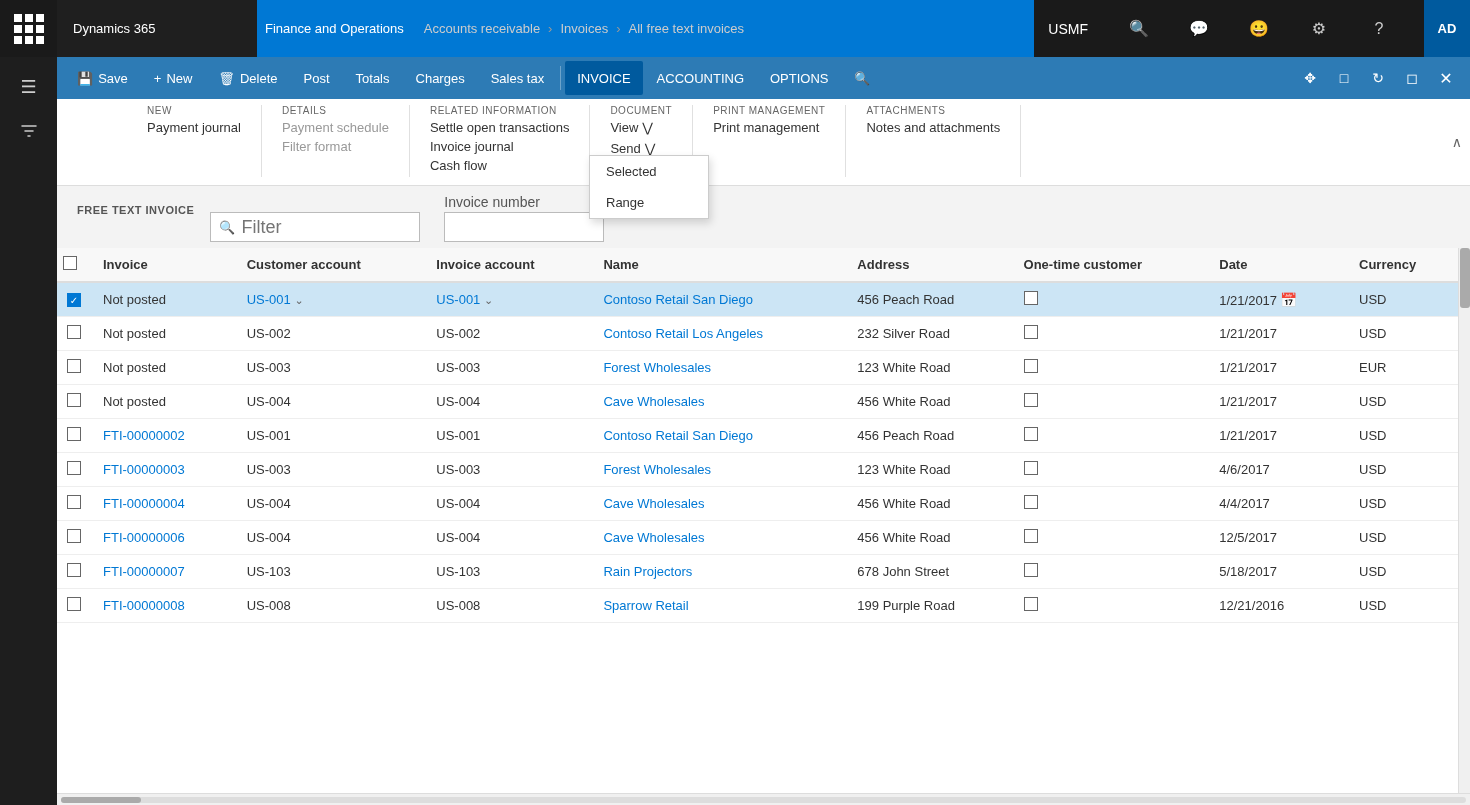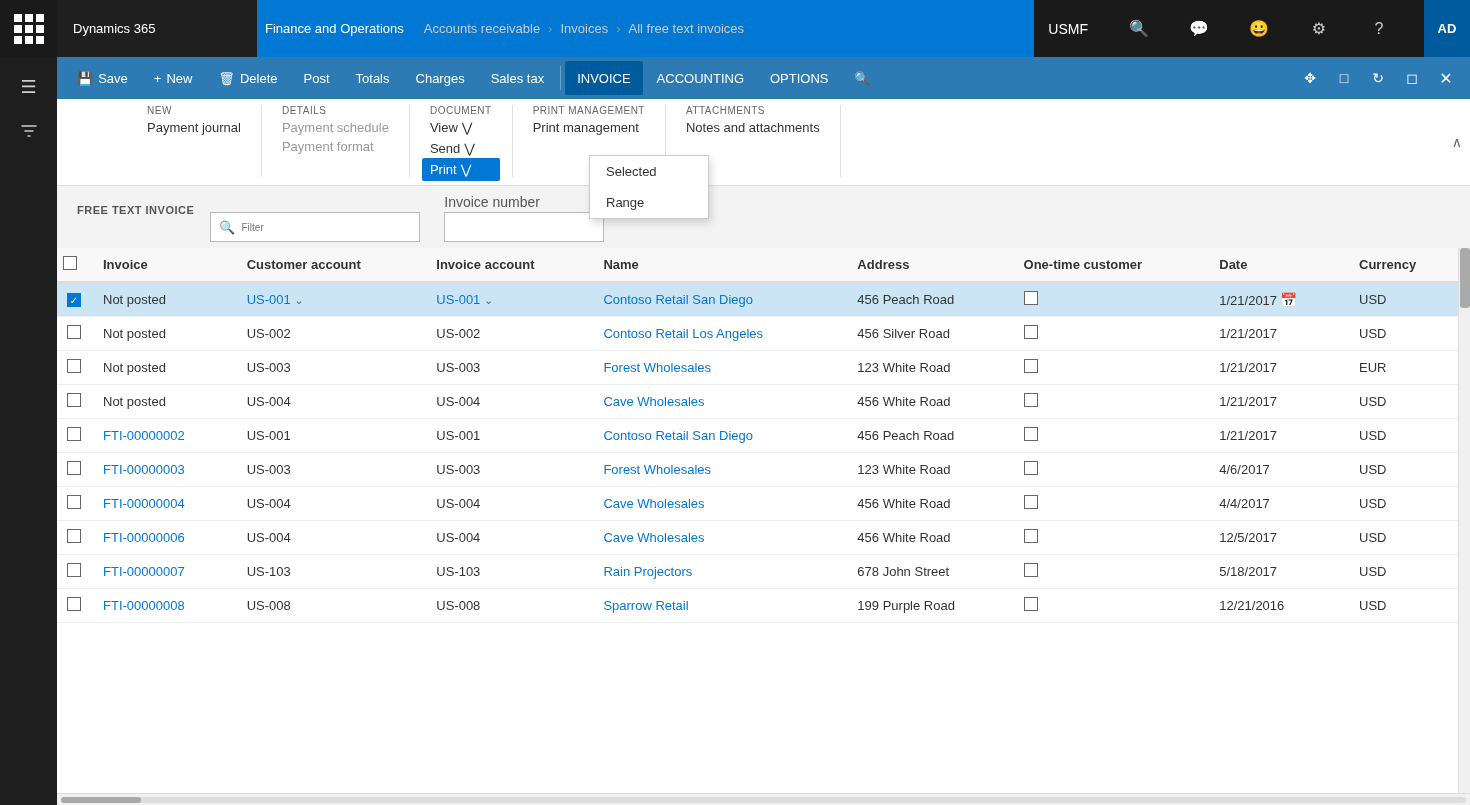--- a/index.html
+++ b/index.html
@@ -490,24 +490,32 @@
           <div class="ribbon-group-title">NEW</div>
           <div class="ribbon-items">
             <div class="ribbon-item">Payment journal</div>
           </div>
         </div>
 
         <div class="ribbon-group">
           <div class="ribbon-group-title">DETAILS</div>
           <div class="ribbon-items" style="flex-direction:column;gap:4px">
             <div class="ribbon-item disabled">Payment schedule</div>
-            <div class="ribbon-item disabled">Payment format</div>
+            <div class="ribbon-item disabled">Filter format</div>
           </div>
         </div>
 
+        <div class="ribbon-group">
+          <div class="ribbon-group-title">RELATED INFORMATION</div>
+          <div class="ribbon-items" style="flex-direction:column;gap:4px">
+            <div class="ribbon-item">Settle open transactions</div>
+            <div class="ribbon-item">Invoice journal</div>
+            <div class="ribbon-item">Cash flow</div>
+          </div>
+        </div>
 
         <div class="ribbon-group doc-group">
           <div class="ribbon-group-title">DOCUMENT</div>
           <div class="doc-dropdown">
             <div class="doc-item">
               View <span>⋁</span>
             </div>
             <div class="doc-item">
               Send <span>⋁</span>
             </div>
@@ -540,21 +548,21 @@
       </div>
     </div>
 
     <div class="main-content">
 
       <div style="background:#f3f3f3; padding: 8px 20px 6px 20px; display:flex; align-items:flex-end; gap:16px;">
         <div style="font-size:11px;color:#555;text-transform:uppercase;letter-spacing:0.5px;font-weight:600;margin-bottom:26px;">FREE TEXT INVOICE</div>
         <div style="display:flex; flex-direction:column; gap:2px;">
           <div style="display:flex; align-items:center; background:white; border:1px solid #bbb; height:30px; width:210px; padding:0 8px; gap:6px;">
             <span style="color:#666;font-size:13px;">🔍</span>
-            <input type="text" style="border: none; outline: none; font-size: 10px; color: rgb(51, 51, 51); width: 100%; background: transparent;" placeholder="Filter">
+            <input type="text" style="border: none; outline: none; font-size: 18px; color: rgb(51, 51, 51); width: 100%; background: transparent;" placeholder="Filter">
           </div>
         </div>
         <div style="display:flex; flex-direction:column; gap:2px; margin-left:8px;">
           <label style="font-size:14px;color:#555;">Invoice number</label>
           <input type="text" style="background: white; border: 1px solid rgb(187, 187, 187); height: 30px; width: 160px; padding: 0px 8px; font-size: 13px; outline: none;">
         </div>
       </div>
 
       <div class="table-container">
         <div class="table-wrap">
@@ -585,21 +593,21 @@
                   <td><div class="check-box"></div></td>
                   <td><span>1/21/2017</span> <span style="color:#999;font-size:14px;">📅</span></td>
                   <td>USD</td>
                 </tr>
                 <tr>
                   <td><div class="check-box"></div></td>
                   <td>Not posted</td>
                   <td>US-002</td>
                   <td>US-002</td>
                   <td style="color: rgb(0, 120, 212); cursor: pointer;">Contoso Retail Los Angeles</td>
-                  <td>456 Silver Road</td>
+                  <td>232 Silver Road</td>
                   <td><div class="check-box"></div></td>
                   <td>1/21/2017</td>
                   <td>USD</td>
                 </tr>
                 <tr>
                   <td><div class="check-box"></div></td>
                   <td>Not posted</td>
                   <td>US-003</td>
                   <td>US-003</td>
                   <td style="color: rgb(0, 120, 212); cursor: pointer;">Forest Wholesales</td>

